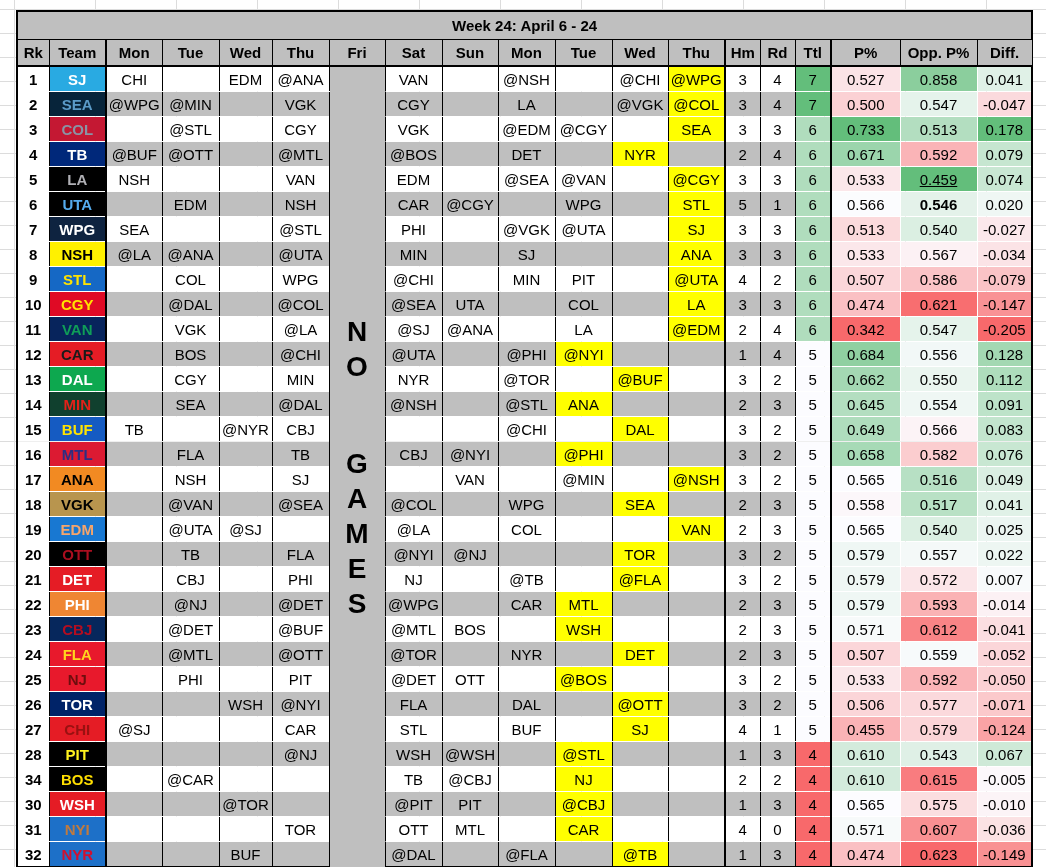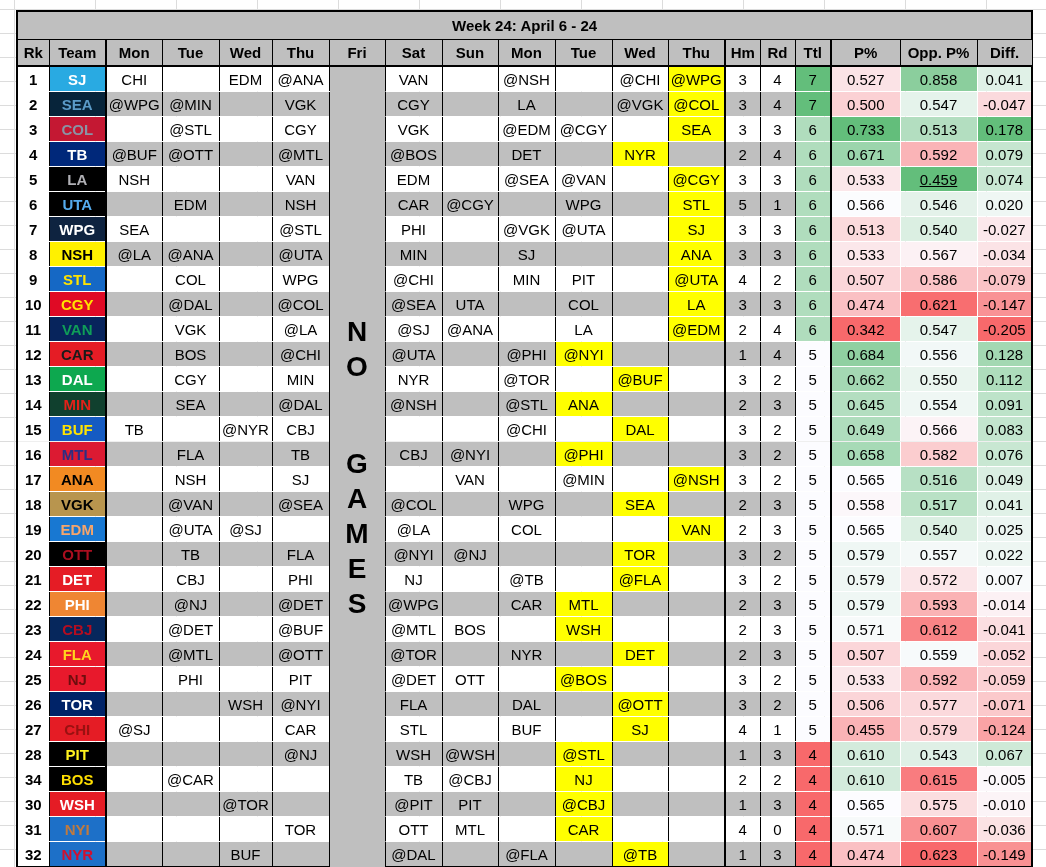--- a/index.html
+++ b/index.html
@@ -206,21 +206,21 @@
           <td class="day" style="background: rgb(191, 191, 191);">CAR</td>
           <td class="day" style="background: rgb(191, 191, 191);">@CGY</td>
           <td class="day" style="background: rgb(191, 191, 191);"></td>
           <td class="day" style="background: rgb(191, 191, 191);">WPG</td>
           <td class="day" style="background: rgb(191, 191, 191);"></td>
           <td class="day" style="background: rgb(255, 255, 0);">STL</td>
           <td class="c-hm" style="background: rgb(191, 191, 191);">5</td>
           <td style="background: rgb(191, 191, 191);">1</td>
           <td class="c-ttl" style="background: rgb(176, 221, 189);">6</td>
           <td class="c-p" style="background: rgb(251, 252, 254);">0.566</td>
-          <td class="c-opp" style="background: rgb(228, 242, 234);">0.546</td>
+          <td class="c-opp" style="background: rgb(228, 242, 234); font-weight: bold;">0.546</td>
           <td class="c-diff brr" style="background: rgb(239, 247, 244);">0.020</td>
         </tr>
         <tr>
           <td class="c-rk">7</td>
           <td class="team" style="background: rgb(14, 35, 64); color: rgb(255, 255, 255);">WPG</td>
           <td class="bl2 day" style="background: rgb(255, 255, 255);">SEA</td>
           <td class="day" style="background: rgb(255, 255, 255);"></td>
           <td class="day" style="background: rgb(255, 255, 255);"></td>
           <td class="day" style="background: rgb(255, 255, 255);">@STL</td>
           <td class="day" style="background: rgb(255, 255, 255);">PHI</td>
@@ -587,21 +587,21 @@
           <td class="day" style="background: rgb(255, 255, 255);">OTT</td>
           <td class="day" style="background: rgb(255, 255, 255);"></td>
           <td class="day" style="background: rgb(255, 255, 0);">@BOS</td>
           <td class="day" style="background: rgb(255, 255, 255);"></td>
           <td class="day" style="background: rgb(255, 255, 255);"></td>
           <td class="c-hm" style="background: rgb(255, 255, 255);">3</td>
           <td style="background: rgb(255, 255, 255);">2</td>
           <td class="c-ttl" style="background: rgb(252, 252, 255);">5</td>
           <td class="c-p" style="background: rgb(251, 231, 234);">0.533</td>
           <td class="c-opp" style="background: rgb(250, 180, 183);">0.592</td>
-          <td class="c-diff brr" style="background: rgb(251, 209, 212);">-0.059</td>
+          <td class="c-diff brr" style="background: rgb(251, 209, 212);">-0.050</td>
         </tr>
         <tr>
           <td class="c-rk">26</td>
           <td class="team" style="background: rgb(0, 35, 104); color: rgb(255, 255, 255);">TOR</td>
           <td class="bl2 day" style="background: rgb(191, 191, 191);"></td>
           <td class="day" style="background: rgb(191, 191, 191);"></td>
           <td class="day" style="background: rgb(191, 191, 191);">WSH</td>
           <td class="day" style="background: rgb(191, 191, 191);">@NYI</td>
           <td class="day" style="background: rgb(191, 191, 191);">FLA</td>
           <td class="day" style="background: rgb(191, 191, 191);"></td>

